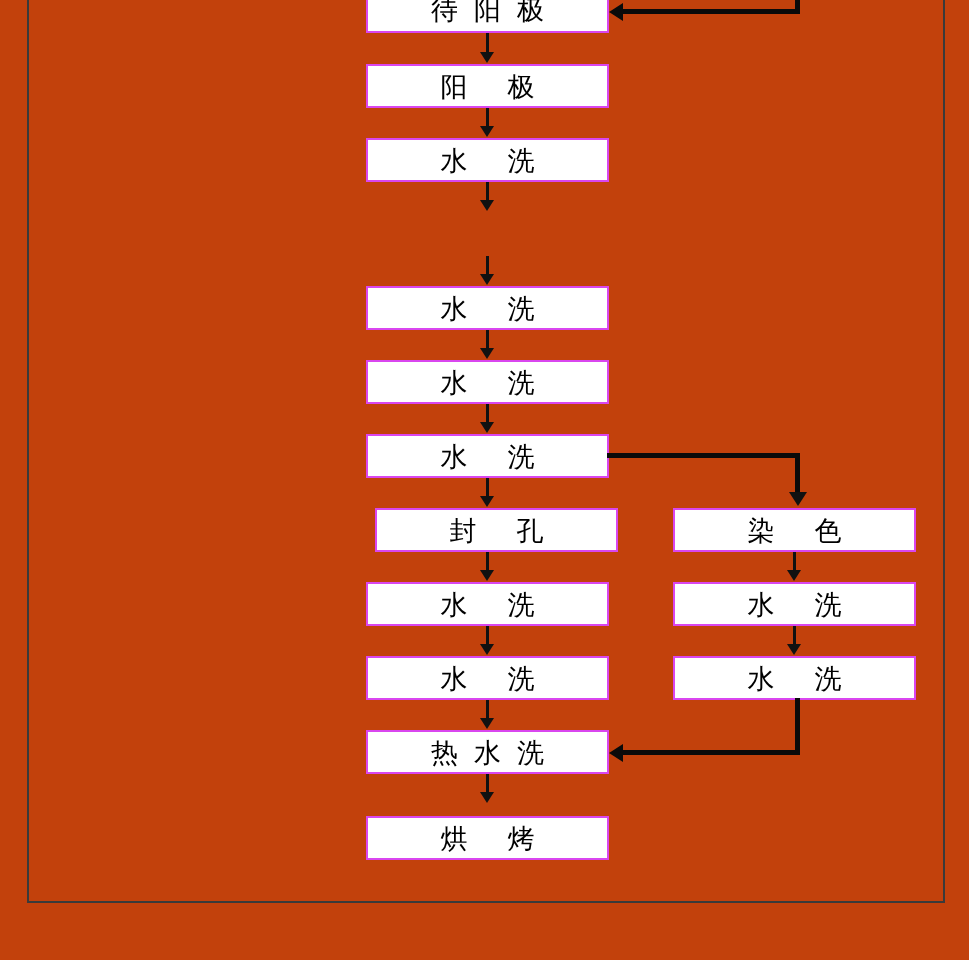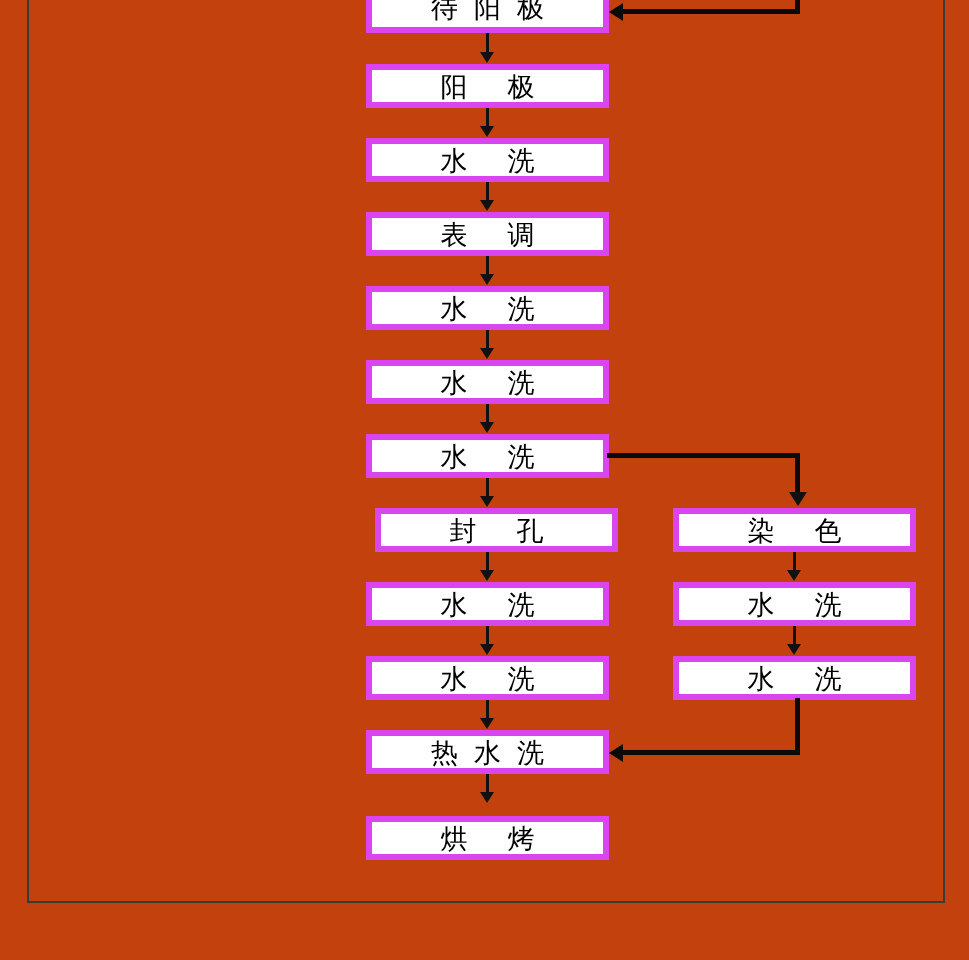--- a/index.html
+++ b/index.html
@@ -26,21 +26,21 @@
     height: 923px;
     border: 2px solid #3a3a3a;
     border-top: none;
     box-sizing: border-box;
     background: transparent;
   }
   
   .node {
     position: absolute;
     box-sizing: border-box;
-    border: 6px solid #d946ef;
+    border: 2px solid #d946ef;
     background: #ffffff;
     display: flex;
     align-items: center;
     justify-content: center;
     color: #000000;
     font-size: 27px;
     line-height: 1;
     white-space: nowrap;
     font-family: "DejaVu Sans", "Liberation Sans", sans-serif;
   }
@@ -90,21 +90,20 @@
 <div id="canvas">
 
   <div class="page-frame"></div>
 
   <div class="node w3 clipped-top" style="left:366px; top:-12px; width:243px; height:45px;">待阳极</div>
 
   <div class="node w2" style="left:366px; top:64px; width:243px; height:44px;">阳极</div>
 
   <div class="node w2" style="left:366px; top:138px; width:243px; height:44px;">水洗</div>
 
-  <div class="node w2" style="left:366px; top:212px; width:243px; height:44px;">表调</div>
 
   <div class="node w2" style="left:366px; top:286px; width:243px; height:44px;">水洗</div>
 
   <div class="node w2" style="left:366px; top:360px; width:243px; height:44px;">水洗</div>
 
   <div class="node w2" style="left:366px; top:434px; width:243px; height:44px;">水洗</div>
 
   <div class="node w2" style="left:366px; top:508px; width:243px; height:44px;margin-left:9px;">封孔</div>
 
   <div class="node w2" style="left:366px; top:582px; width:243px; height:44px;">水洗</div>

